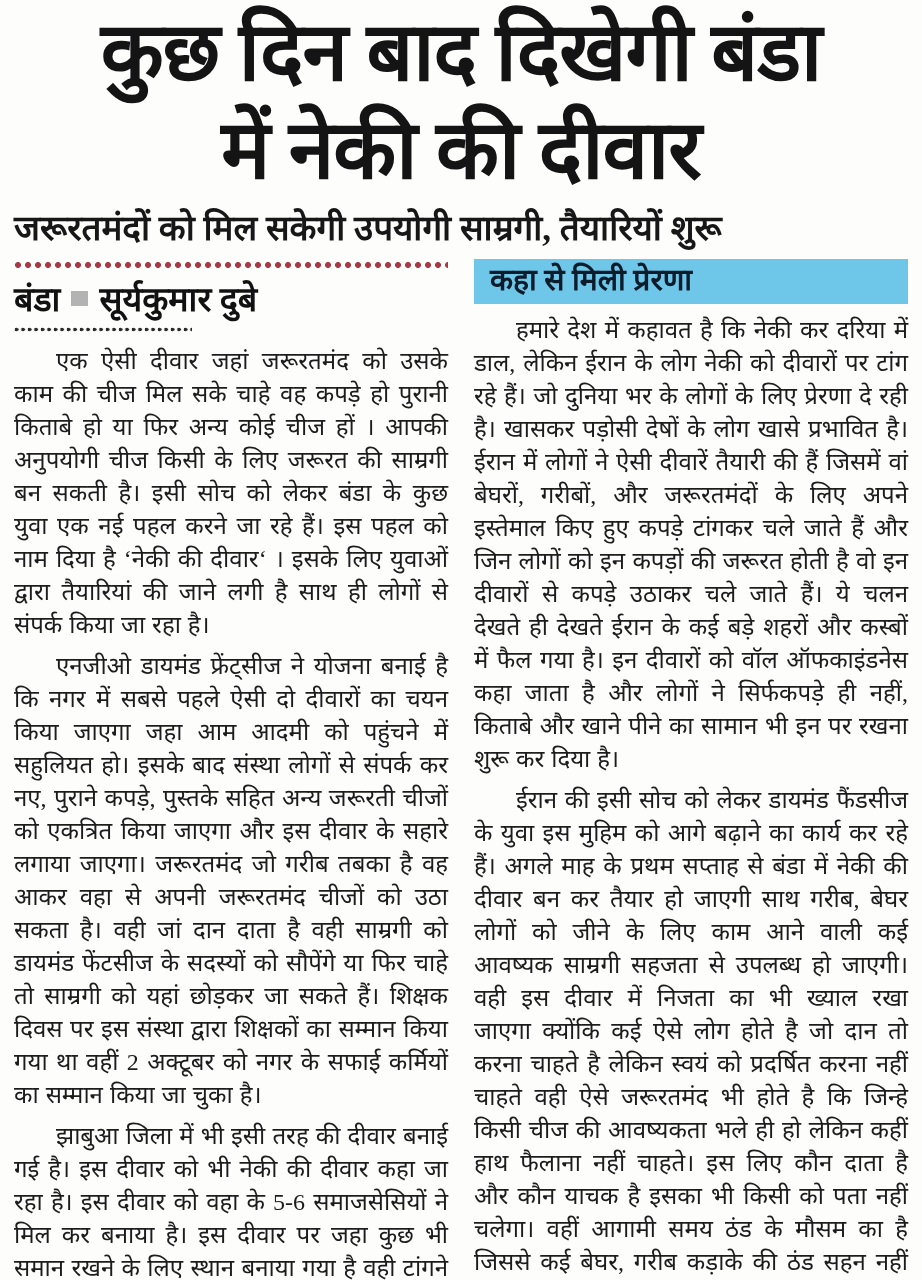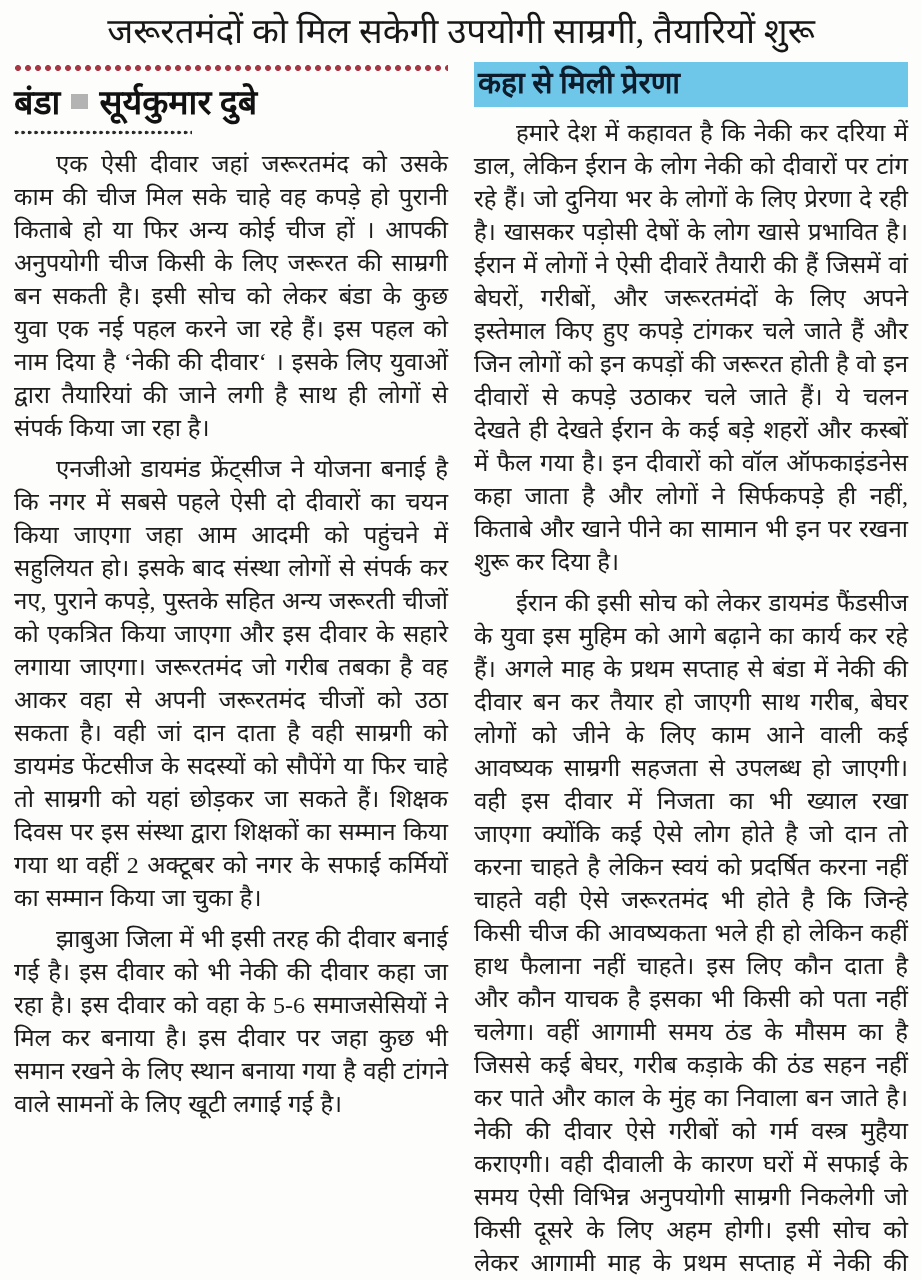--- a/index.html
+++ b/index.html
@@ -26,22 +26,22 @@
     text-align: center;
     font-weight: 800;
     color: #141414;
     font-size: 82px;
     line-height: 1.2;
     letter-spacing: -1px;
     margin: 0;
   }
   .headline .hline { display: block; }
   .subheadline {
-    text-align: center;
-    font-weight: 400;
+    text-align: left;
+    font-weight: 700;
     font-size: 35px;
     color: #171717;
     margin: 8px 0 2px 0;
     line-height: 1.15;
   }
   
   .columns {
     display: flex;
     gap: 26px;
     margin-top: 10px;
@@ -91,32 +91,36 @@
     color: #1c1c1c;
     word-spacing: 1px;
   }
   
   .section-head {
     background: #6ec7e9;
     color: #0d1c2b;
     font-weight: 800;
     font-size: 30px;
     line-height: 1.25;
-    padding: 2px 10px 5px 4px;
+    padding: 2px 10px 5px 16px;
     margin: 12px 0 10px 0;
     white-space: nowrap;
     overflow: hidden;
   }
   .section-head.first { margin-top: 0; }
 </style>
 </head>
 <body>
 
 <div class="page">
 
+  <h1 class="headline">
+    <span class="hline">कुछ दिन बाद दिखेगी बंडा</span>
+    <span class="hline">में नेकी की दीवार</span>
+  </h1>
 
   <div class="subheadline">जरूरतमंदों को मिल सकेगी उपयोगी साम्रगी, तैयारियों शुरू</div>
 
   <div class="columns">
 
     <div class="col">
       <div class="rule-red"></div>
       <div class="byline">
         <span>बंडा</span>
         <span class="sq"></span>

